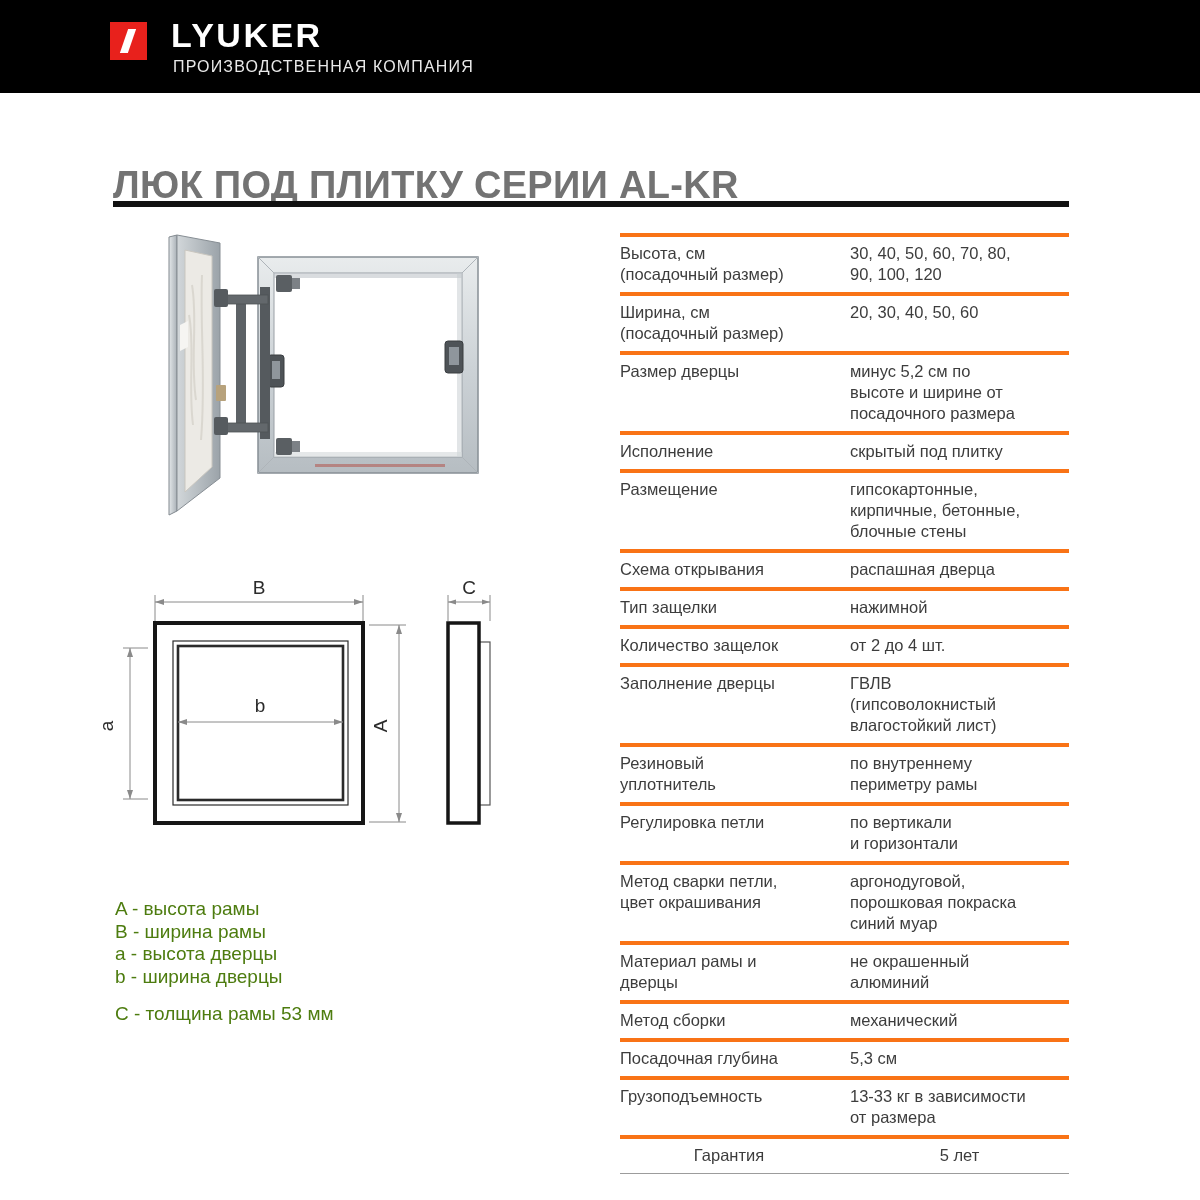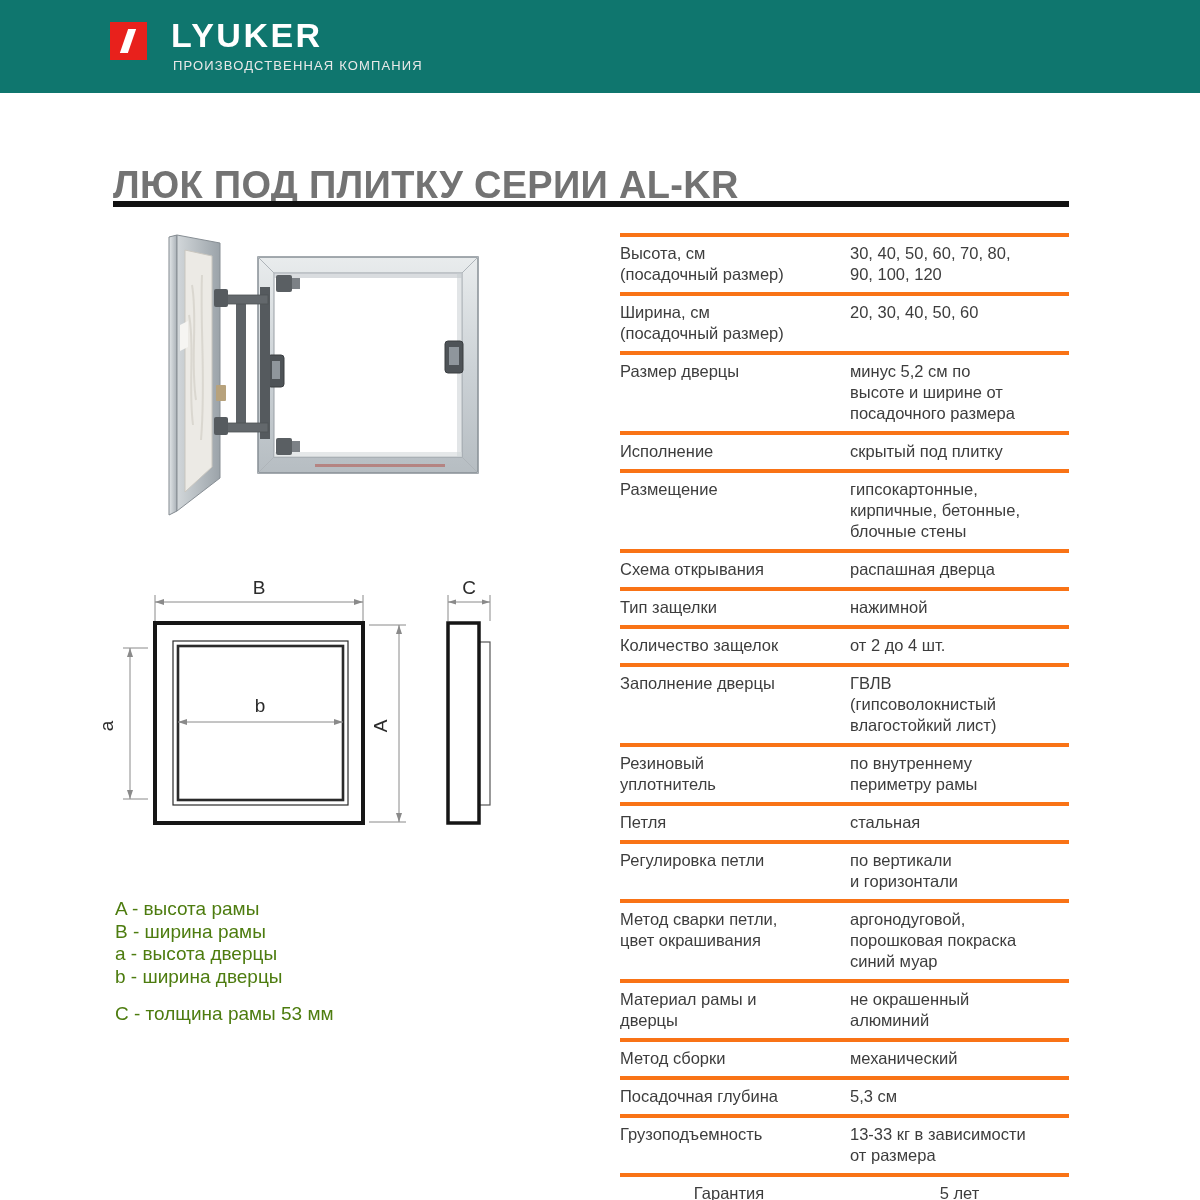--- a/index.html
+++ b/index.html
@@ -1,24 +1,24 @@
 <!DOCTYPE html>
 <html><head>
 <meta charset="utf-8">
 <style>
   * { margin:0; padding:0; box-sizing:border-box; }
   html,body { width:1200px; height:1200px; background:#ffffff;
     font-family:"Liberation Sans", sans-serif; position:relative; overflow:hidden; }
 
   
-  .header { position:absolute; left:0; top:0; width:1200px; height:93px; background:#0f766e; }
+  .header { position:absolute; left:0; top:0; width:1200px; height:93px; background:#000000; }
   .logo-mark { position:absolute; left:110px; top:22px; width:37px; height:38px; background:#e8211c; }
   .logo-slash { position:absolute; left:14px; top:7px; width:8px; height:24px; background:#ffffff; transform:skewX(-19deg); }
   .brand-name { position:absolute; left:171px; top:16px; color:#ffffff; font-size:34px; font-weight:bold; letter-spacing:2.5px; }
-  .brand-tagline { position:absolute; left:173px; top:58px; color:#e9e9e9; font-size:13px; letter-spacing:1.15px; }
+  .brand-tagline { position:absolute; left:173px; top:58px; color:#e9e9e9; font-size:16px; letter-spacing:1.15px; }
 
   
   .page-title { position:absolute; left:113px; top:164px; font-size:38px; font-weight:bold; color:#737373; letter-spacing:0.3px; }
   .title-rule { position:absolute; left:113px; top:201px; width:956px; height:6px; background:#111111; }
 
   
   .photo-wrap { position:absolute; left:140px; top:225px; }
   .diagram-wrap { position:absolute; left:100px; top:560px; }
 
   
@@ -226,24 +226,20 @@
 (гипсоволокнистый
 влагостойкий лист)</td>
       </tr>
     <tr>
         <td class="lbl">Резиновый
 уплотнитель</td>
         <td>по внутреннему
 периметру рамы</td>
       </tr>
     <tr>
-        <td class="lbl">Петля</td>
-        <td>стальная</td>
-      </tr>
-    <tr>
         <td class="lbl">Регулировка петли</td>
         <td>по вертикали
 и горизонтали</td>
       </tr>
     <tr>
         <td class="lbl">Метод сварки петли,
 цвет окрашивания</td>
         <td>аргонодуговой,
 порошковая покраска
 синий муар</td>

